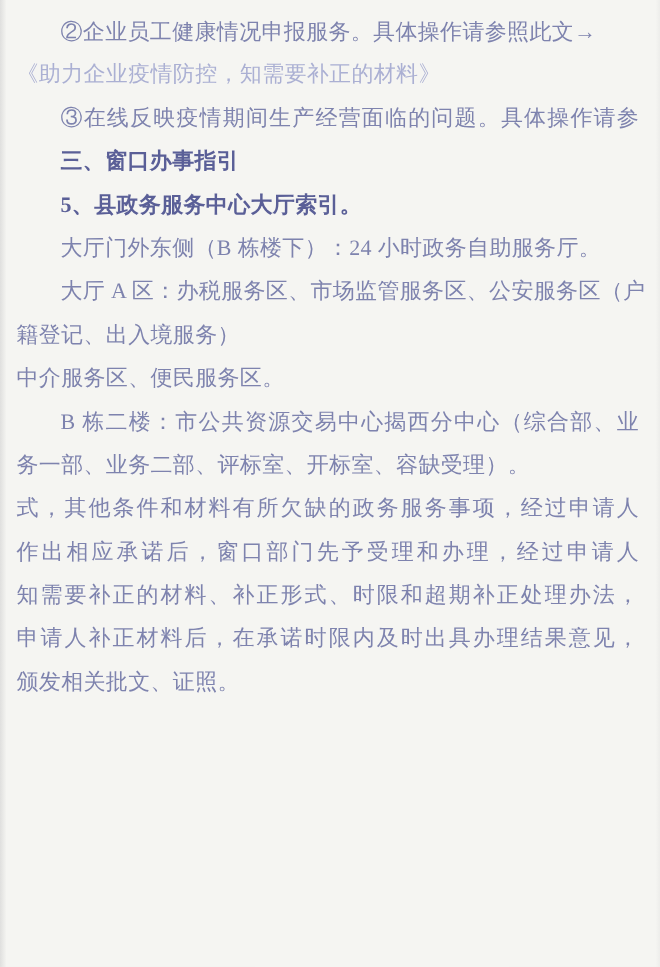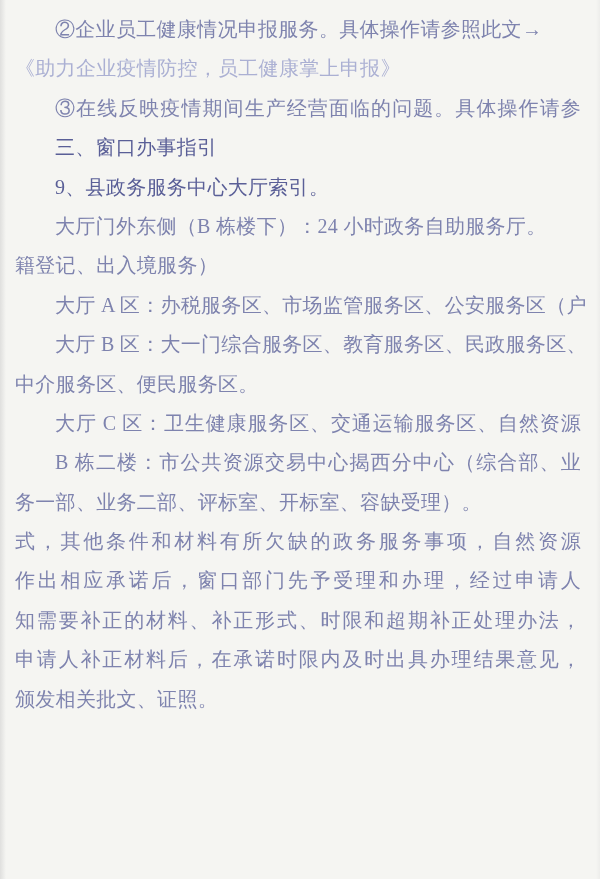--- a/index.html
+++ b/index.html
@@ -48,40 +48,38 @@
     white-space: nowrap;
     overflow: visible;
   }
   .line.indent { padding-left: 40px; }
   .line.justify {
     text-align: justify;
     text-align-last: justify;
     -moz-text-align-last: justify;
   }
   .run-normal { color: var(--body-color, #7e83ae); }
-  .run-bold   { color: var(--bold-color, #5a5f97); font-weight: normal; }
+  .run-bold   { color: var(--bold-color, #5a5f97); font-weight: bold; }
   .run-light  { color: var(--light-color, #abb0d3); }
 </style>
 </head>
 <body>
 
 <div class="page">
   <div class="text-block">
       <div class="line indent"><span class="run-normal">②企业员工健康情况申报服务。具体操作请参照此文→</span></div>
-      <div class="line"><span class="run-light">《助力企业疫情防控，员工健康掌上申报》</span></div>
+      <div class="line"><span class="run-light">《助力企业疫情防控，知需要补正的材料》</span></div>
       <div class="line indent justify"><span class="run-normal">③在线反映疫情期间生产经营面临的问题。具体操作请参</span></div>
       <div class="line indent"><span class="run-bold">三、窗口办事指引</span></div>
-      <div class="line indent"><span class="run-bold">9、县政务服务中心大厅索引。</span></div>
+      <div class="line indent"><span class="run-bold">5、县政务服务中心大厅索引。</span></div>
       <div class="line indent"><span class="run-normal">大厅门外东侧（B 栋楼下）：24 小时政务自助服务厅。</span></div>
+      <div class="line indent justify"><span class="run-normal">大厅 A 区：办税服务区、市场监管服务区、公安服务区（户</span></div>
       <div class="line"><span class="run-normal">籍登记、出入境服务）</span></div>
-      <div class="line indent justify"><span class="run-normal">大厅 A 区：办税服务区、市场监管服务区、公安服务区（户</span></div>
-      <div class="line indent justify"><span class="run-normal">大厅 B 区：大一门综合服务区、教育服务区、民政服务区、</span></div>
       <div class="line"><span class="run-normal">中介服务区、便民服务区。</span></div>
-      <div class="line indent justify"><span class="run-normal">大厅 C 区：卫生健康服务区、交通运输服务区、自然资源</span></div>
       <div class="line indent justify"><span class="run-normal">B 栋二楼：市公共资源交易中心揭西分中心（综合部、业</span></div>
       <div class="line"><span class="run-normal">务一部、业务二部、评标室、开标室、容缺受理）。</span></div>
-      <div class="line justify"><span class="run-normal">式，其他条件和材料有所欠缺的政务服务事项，自然资源</span></div>
+      <div class="line justify"><span class="run-normal">式，其他条件和材料有所欠缺的政务服务事项，经过申请人</span></div>
       <div class="line justify"><span class="run-normal">作出相应承诺后，窗口部门先予受理和办理，经过申请人</span></div>
       <div class="line justify"><span class="run-normal">知需要补正的材料、补正形式、时限和超期补正处理办法，</span></div>
       <div class="line justify"><span class="run-normal">申请人补正材料后，在承诺时限内及时出具办理结果意见，</span></div>
       <div class="line"><span class="run-normal">颁发相关批文、证照。</span></div>
     </div>
 </div>
 
 </body></html>

